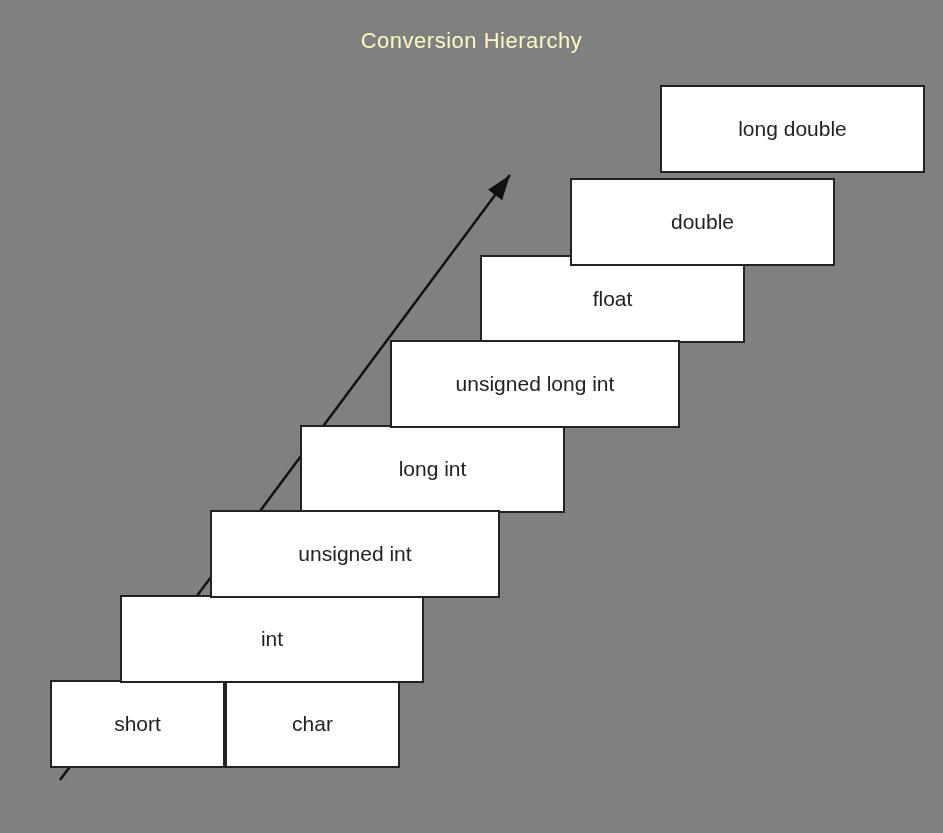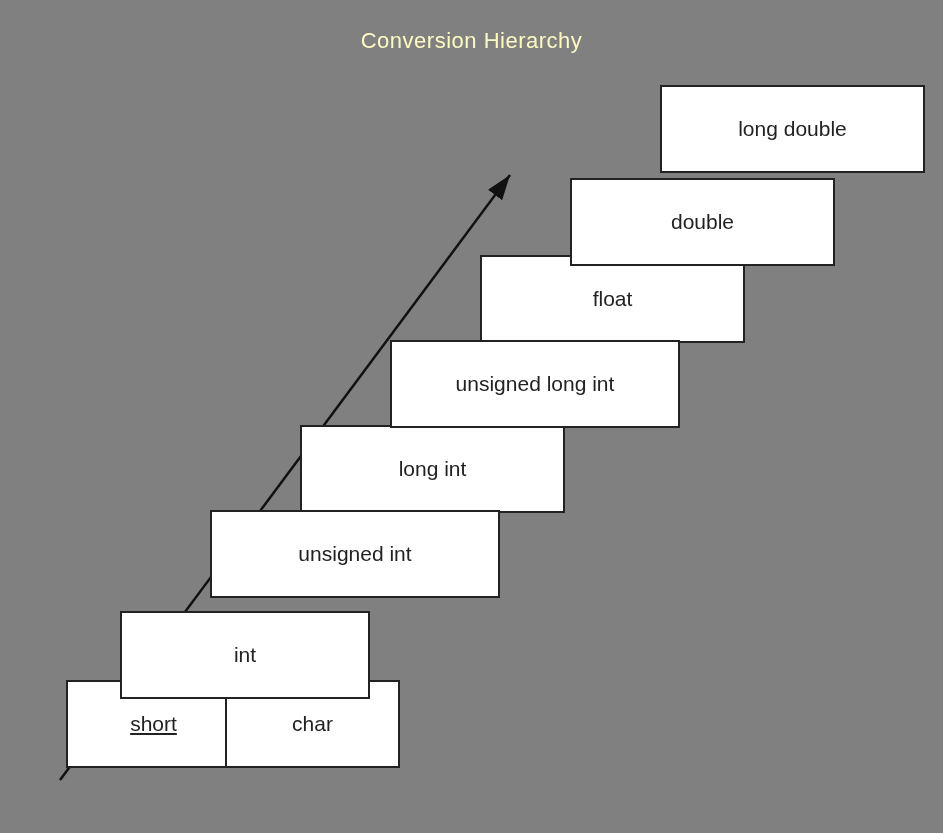--- a/index.html
+++ b/index.html
@@ -63,38 +63,37 @@
     
     
     
     
 
     
     
     
 
     .step-short {
-      left: 66px;
+      left: 50px;
       top: 620px;
       width: 175px;
       height: 88px;
-      text-decoration: underline;
     }
 
     .step-char {
       left: 225px;
       top: 620px;
       width: 175px;
       height: 88px;
     }
 
     .step-int {
       left: 120px;
-      top: 551px;
-      width: 250px;
+      top: 535px;
+      width: 304px;
       height: 88px;
     }
 
     .step-unsigned-int {
       left: 210px;
       top: 450px;
       width: 290px;
       height: 88px;
     }
 

